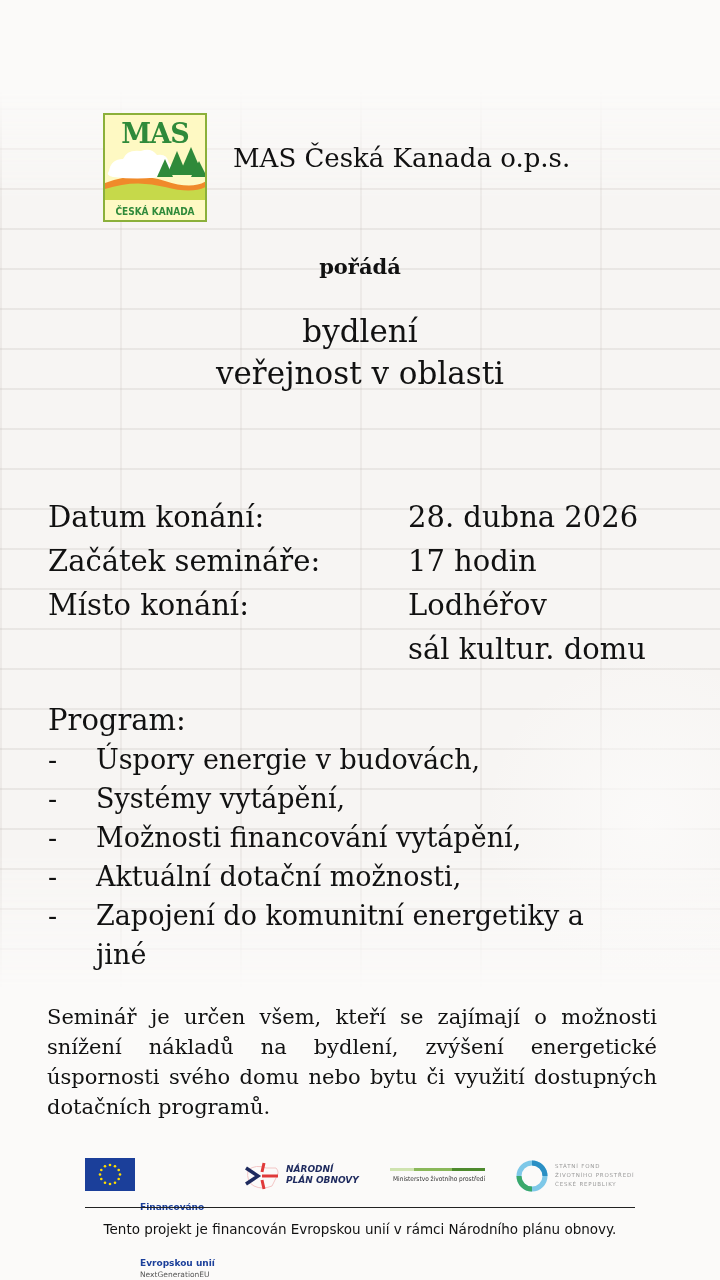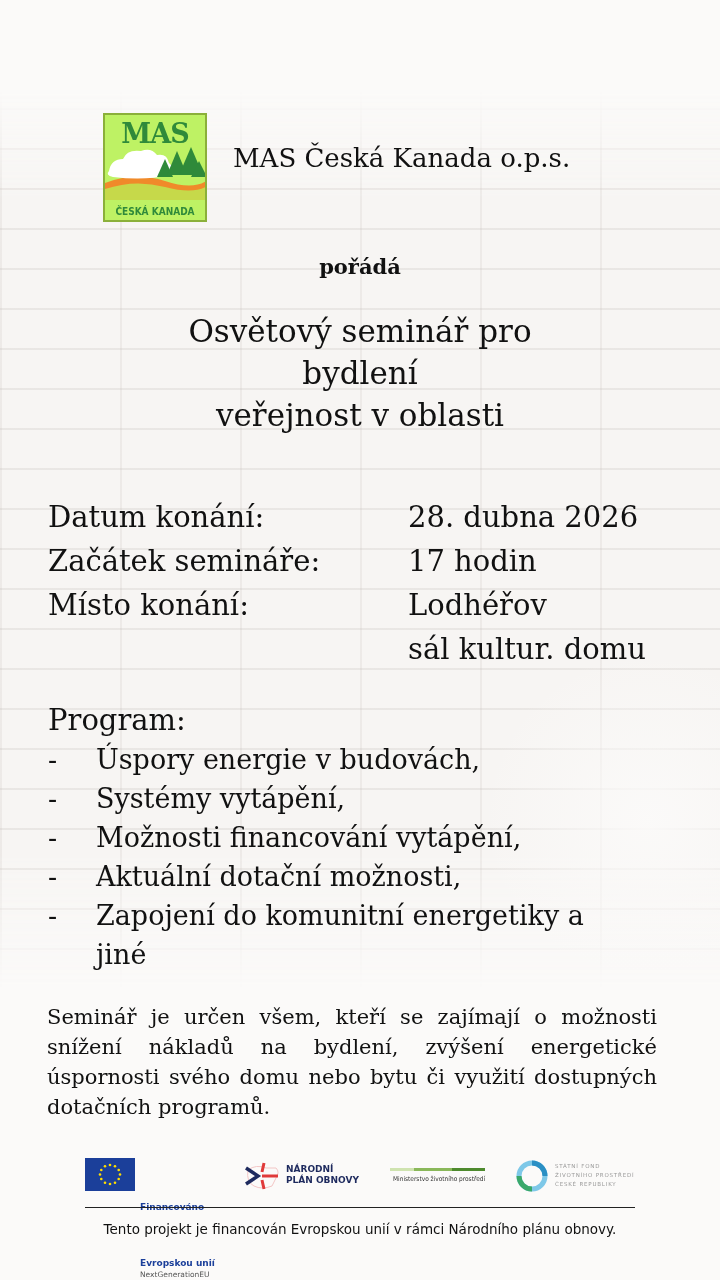--- a/index.html
+++ b/index.html
@@ -21,21 +21,21 @@
       mask-image: linear-gradient(180deg, transparent 0%, #000 12%, #000 85%, transparent 100%);
       opacity: 0.9;
     }
     .wall-fade {
       position: absolute; left: 480px; top: 650px; width: 240px; height: 340px;
       background: radial-gradient(ellipse at 70% 50%, rgba(251,250,249,0.95), rgba(251,250,249,0) 70%);
     }
 
     .logo {
       position: absolute; left: 103px; top: 113px; width: 104px; height: 109px;
-      background: #bef264; border: 2px solid #8bb03a;
+      background: #fef9c3; border: 2px solid #8bb03a;
       overflow: hidden;
     }
     .logo-mas {
       position: absolute; left: 0; right: 0; top: 3px; text-align: center;
       font-family: "DejaVu Serif", serif; font-weight: bold; font-size: 27px;
       color: #2f8a3a; letter-spacing: -1px;
     }
     .logo-svg { position: absolute; left: 0; top: 30px; }
     .logo-sub {
       position: absolute; left: 0; right: 0; bottom: 3px; text-align: center;
@@ -74,21 +74,21 @@
 
     .logos { position: absolute; left: 0; top: 1152px; width: 720px; height: 46px; }
     .eu-flag {
       position: absolute; left: 85px; top: 6px; width: 50px; height: 33px; background: #1b3f9a;
     }
     .eu-text { position: absolute; left: 140px; top: 5px; font-family: "DejaVu Sans", sans-serif; }
     .eu-text .l1, .eu-text .l2 { font-size: 9px; color: #1b3f9a; font-weight: bold; line-height: 11px; margin-top: 45px; }
     .eu-text .l3 { font-size: 7.5px; color: #555; line-height: 11px; }
 
     .npo-icon { position: absolute; left: 242px; top: 8px; }
-    .npo-text { position: absolute; left: 286px; top: 12px; font-family: "DejaVu Sans", sans-serif; font-weight: bold; font-size: 9px; line-height: 11px; color: #1e2a5e; }
+    .npo-text { position: absolute; left: 286px; top: 12px; font-family: "DejaVu Sans", sans-serif; font-weight: bold; font-size: 9px; line-height: 11px; color: #1e2a5e; font-style: italic; }
 
     .mzp-bar { position: absolute; left: 390px; top: 16px; width: 95px; height: 3px;
       background: linear-gradient(90deg, #cfe3b0 0 25%, #8ab85a 25% 65%, #4e8a2e 65% 100%); }
     .mzp-text { position: absolute; left: 393px; top: 23px; font-family: "DejaVu Sans Condensed","DejaVu Sans", sans-serif; font-size: 6.5px; color: #333; white-space: nowrap; }
 
     .sfzp-icon { position: absolute; left: 515px; top: 7px; }
     .sfzp-text { position: absolute; left: 555px; top: 10px; font-family: "DejaVu Sans", sans-serif; font-size: 5.5px; line-height: 9px; color: #999; letter-spacing: 0.8px; }
 
     .rule { position: absolute; left: 85px; top: 1207px; width: 550px; height: 1px; background: #222; }
     .footer {
@@ -114,21 +114,20 @@
     <polygon points="86,32 94,16 102,32" fill="#2f8a3a"></polygon>
   </svg>
   <div class="logo-sub">ČESKÁ KANADA</div>
 </div>
 
 <div class="org-name">MAS Česká Kanada o.p.s.</div>
 
 <div class="organizes">pořádá</div>
 
 <div class="title">
-  <div>Osvětový seminář pro</div>
   <div>bydlení</div>
   <div>veřejnost v oblasti</div>
 </div>
 
 <div class="info">
   <div class="info-row">
     <span class="info-label">Datum konání:</span>
     <span class="info-value">28. dubna 2026</span>
   </div>
   <div class="info-row">

